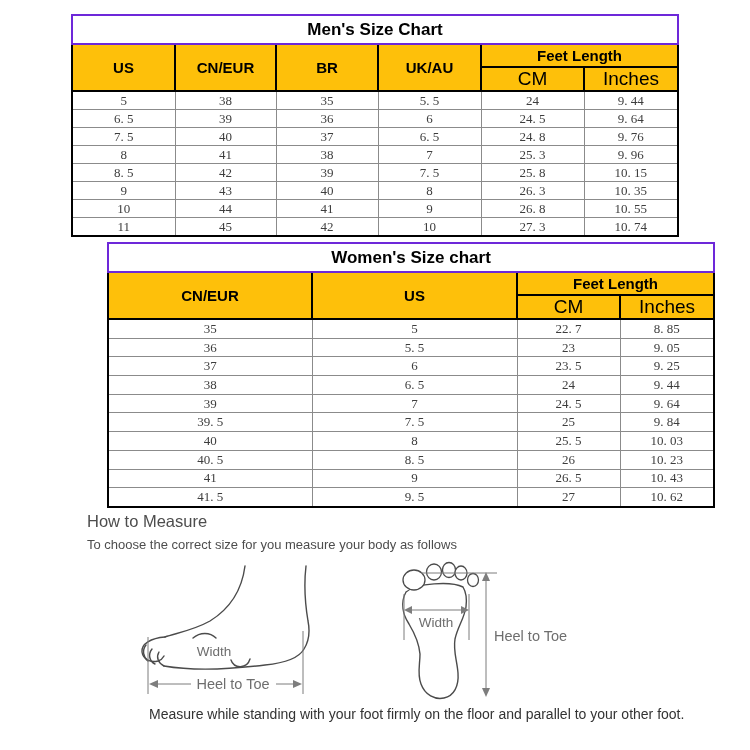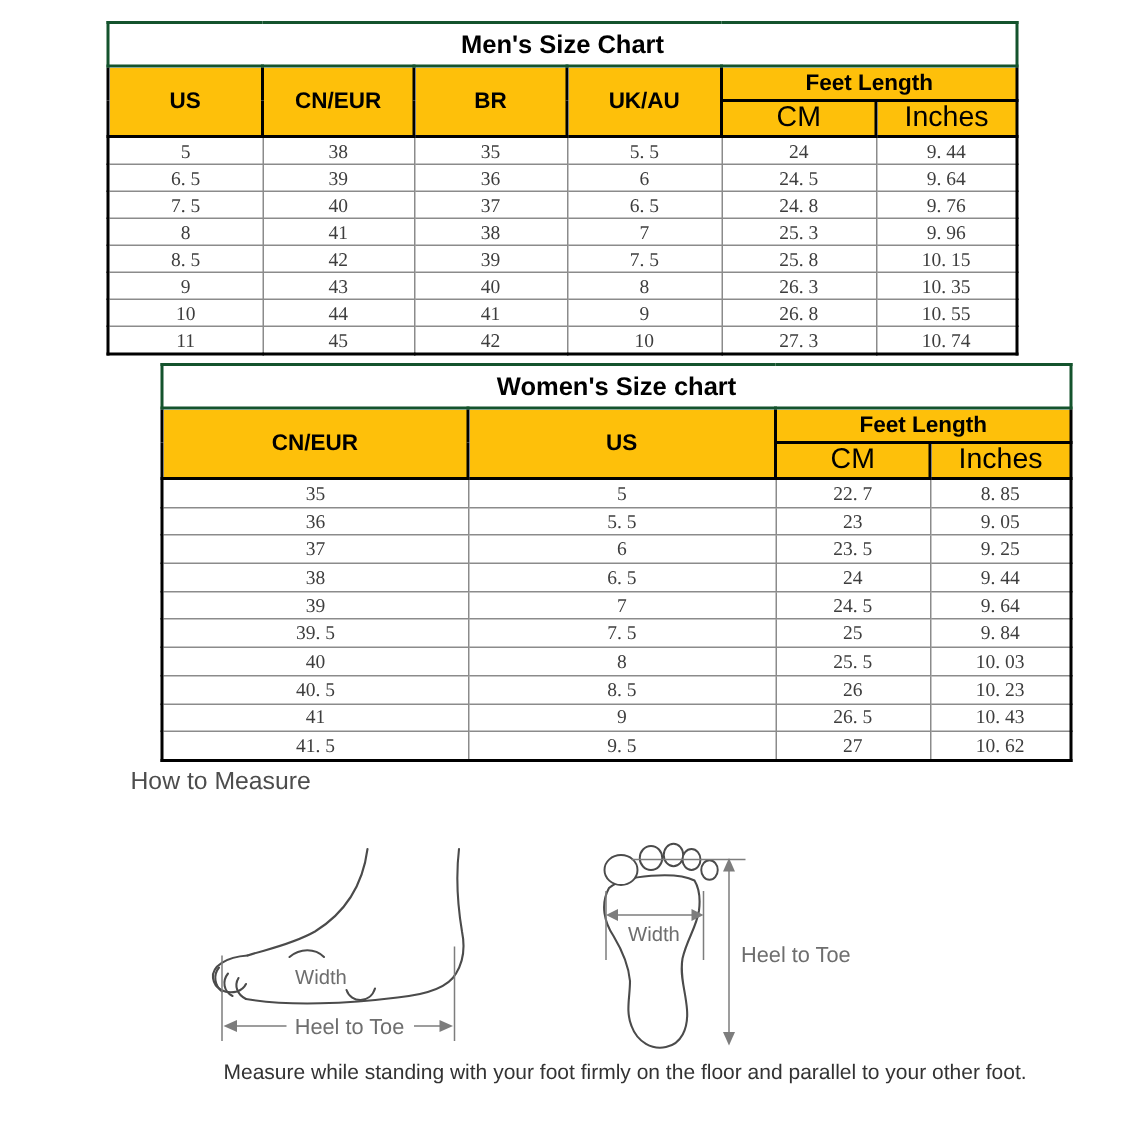--- a/index.html
+++ b/index.html
@@ -5,21 +5,21 @@
   html,body{margin:0;padding:0;background:#fff;}
   body{width:750px;height:750px;font-family:"Liberation Sans",sans-serif;}
   .root{position:relative;width:750px;height:750px;background:#fff;overflow:hidden;}
 
   table.size{position:absolute;left:71px;border-collapse:collapse;table-layout:fixed;
              border:2px solid #000;background:#fff;}
   #mens-table{top:14px;width:606px;}
   #womens-table{top:242px;width:606px;margin-left:36px;}
   table.size th,table.size td{text-align:center;vertical-align:middle;padding:0;overflow:hidden;}
   .title-row th{height:27px;font-size:17px;font-weight:bold;color:#000;background:#fff;
-                border:2px solid #14532d;font-family:"Liberation Sans",sans-serif;}
+                border:2px solid #6d28d9;font-family:"Liberation Sans",sans-serif;}
   th.hdr{background:var(--hdr-bg);border:2px solid #000;font-size:15px;font-weight:bold;color:#000;}
   th.hdr.main{height:41px;}
   tr.feet-row th.hdr{height:21px;}
   tr.sub-row th.hdr{height:20px;font-size:19px;font-weight:normal;}
   table.size td{height:17px;border:1px solid #8b8b8b;font-family:"Liberation Serif",serif;
                 font-size:13px;color:#3d3d3d;background:#fff;}
   #womens-table td{height:17.7px;}
 
   .notes{position:absolute;left:71px;top:473px;font-family:"DejaVu Sans Mono",monospace;
          font-weight:bold;font-size:12.5px;line-height:15px;color:#141414;white-space:pre;}
@@ -215,20 +215,21 @@
           <td>41. 5</td>
           <td>9. 5</td>
           <td>27</td>
           <td>10. 62</td>
         </tr>
       </tbody>
   </table>
 
 
   <div class="howto-heading">How to Measure</div>
+  <div class="howto-sub">To choose the correct size for you measure your body as follows</div>
 
   <div class="illus" id="side-foot">
     <svg width="260" height="140" viewBox="0 0 260 140">
       <path class="foot-line" d="M112,3 C109,26 98,45 77,58 C61,67 44,70 32,74"></path>
       <path class="foot-line" d="M32,74 C18,75 8,81 9,89 C10,96 17,100 25,98 C28,97 30,95 31,93"></path>
       <path class="foot-line" d="M13,82 C9,87 10,94 15,98"></path>
       <path class="foot-line" d="M19,86 C15,91 16,98 22,101"></path>
       <path class="foot-line" d="M26,89 C23,94 25,100 31,103"></path>
       <path class="foot-line" d="M31,103 C60,108 100,106 132,102 C152,100 166,95 171,86 C176,78 177,68 175,58 C172,40 171,20 173,3"></path>
       <path class="foot-line" d="M60,75 C67,69 77,69 83,75"></path>

